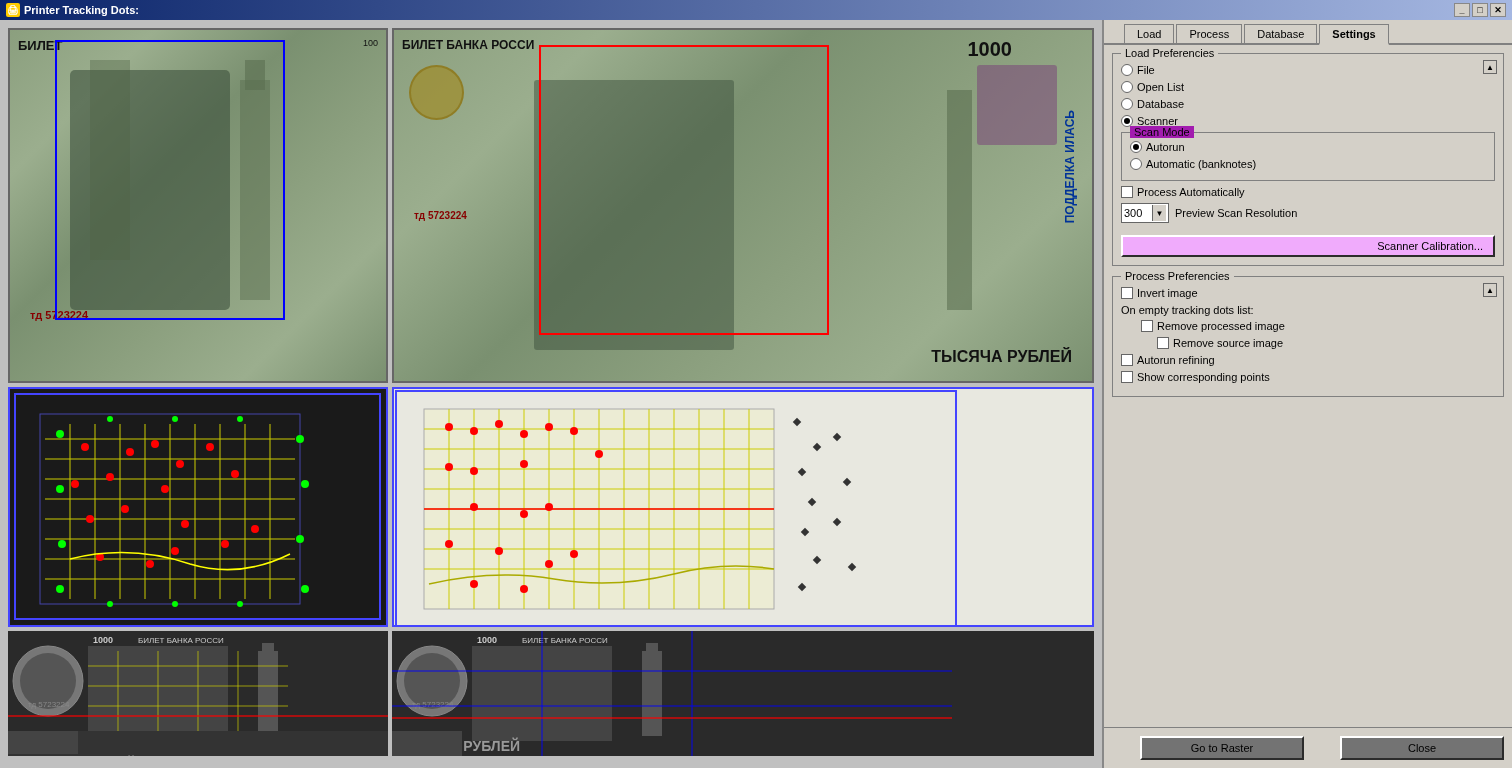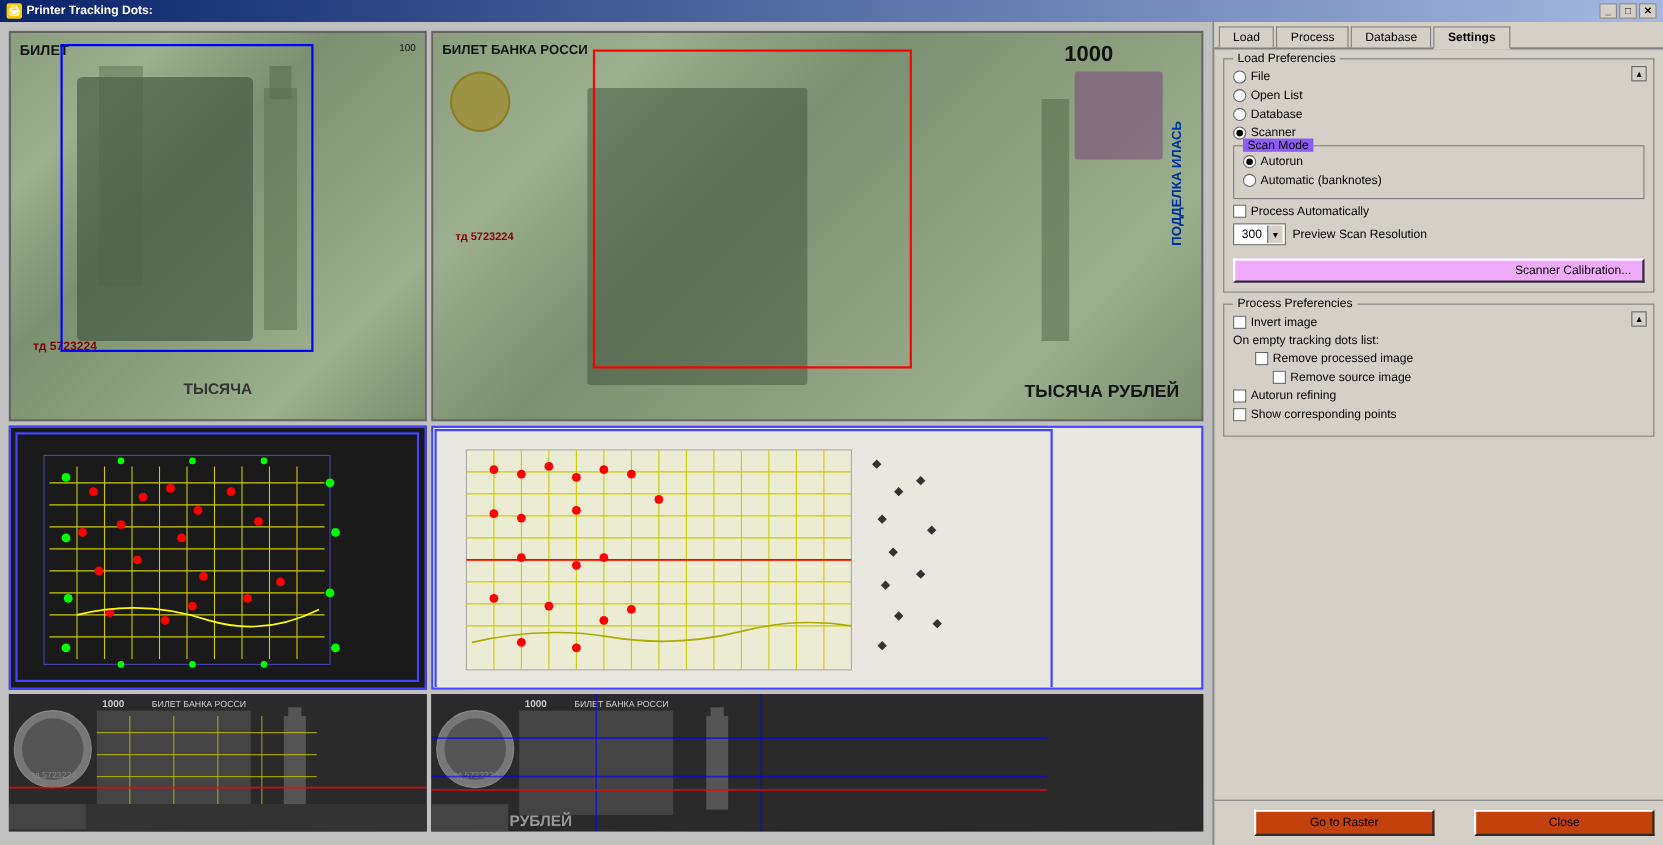--- a/index.html
+++ b/index.html
@@ -125,21 +125,21 @@
     .side-panel {
       width: 410px;
       background: #d4d0c8;
       border-left: 2px solid #888;
       display: flex;
       flex-direction: column;
     }
     .tabs-row {
       display: flex;
       border-bottom: 2px solid #808080;
-      padding: 4px 4px 0 4px;
+      padding: 4px 4px 0 20px;
       gap: 2px;
       background: #d4d0c8;
     }
     .tab {
       padding: 3px 12px;
       border: 1px solid #808080;
       border-bottom: none;
       background: #d4d0c8;
       cursor: pointer;
       font-size: 11px;
@@ -212,21 +212,21 @@
     .scan-mode-box {
       border: 1px solid #808080;
       margin: 5px 0;
       padding: 8px 8px 5px 8px;
       position: relative;
     }
     .scan-mode-label {
       position: absolute;
       top: -7px;
       left: 8px;
-      background: #8b5cf6;
+      background: #a21caf;
       padding: 0 4px;
       font-size: 11px;
     }
     .win-button {
       background: #f0abfc;
       border: 2px outset #ffffff;
       border-right-color: #808080;
       border-bottom-color: #808080;
       padding: 3px 10px;
       cursor: pointer;
@@ -240,21 +240,21 @@
       margin-bottom: 8px;
     }
     .bottom-buttons {
       display: flex;
       gap: 8px;
       padding: 8px;
       border-top: 1px solid #808080;
     }
     .bottom-btn {
       flex: 1;
-      background: #c2410c;
+      background: #737373;
       border: 2px outset #ffffff;
       border-right-color: #808080;
       border-bottom-color: #808080;
       padding: 4px 8px;
       cursor: pointer;
       font-size: 11px;
       text-align: center;
       margin-left: 28px;
     }
   </style>
@@ -282,21 +282,20 @@
         <div style="position:absolute;top:8px;left:8px;color:#111;font-size:13px;font-weight:bold;">БИЛЕТ</div>
         <div style="position:absolute;top:8px;right:8px;color:#111;font-size:9px;margin-left:48px;">100</div>
 
         <div style="position:absolute;top:40px;left:60px;width:160px;height:240px;background:rgba(60,80,60,0.6);border-radius:5px;"></div>
         <div style="position:absolute;top:30px;left:80px;width:40px;height:200px;background:rgba(80,100,70,0.4);"></div>
 
         <div style="position:absolute;top:50px;left:230px;width:30px;height:220px;background:rgba(90,110,80,0.5);"></div>
         <div style="position:absolute;top:30px;left:235px;width:20px;height:30px;background:rgba(90,110,80,0.6);"></div>
 
         <div style="position:absolute;bottom:60px;left:20px;color:#880000;font-size:11px;font-weight:bold;">тд 5723224</div>
-        <div style="position:absolute;bottom:20px;left:20px;right:20px;color:#333;font-size:14px;font-weight:bold;text-align:center;">ТЫСЯЧА</div>
 
         <div class="blue-rect"></div>
       </div>
 
       <div class="img-cell banknote-main-right">
         <div style="position:absolute;top:8px;left:8px;color:#111;font-size:12px;font-weight:bold;">БИЛЕТ БАНКА РОССИ</div>
         <div style="position:absolute;top:8px;right:80px;color:#111;font-size:20px;font-weight:bold;">1000</div>
 
         <div style="position:absolute;top:35px;left:15px;width:55px;height:55px;background:rgba(160,140,40,0.7);border-radius:50%;border:2px solid rgba(140,120,30,0.8);"></div>
 
@@ -560,21 +559,21 @@
           </div>
         </div>
 
         <div class="checkbox-row">
           <div class="checkbox"></div>
           <span>Process Automatically</span>
         </div>
 
         <div class="row-with-select">
           <div style="display:inline-flex;align-items:center;border:1px solid #666;background:white;padding:1px 2px;">
-            <span style="min-width:28px;text-align:center;">300</span>
+            <span style="min-width:28px;text-align:left;">300</span>
             <div style="width:14px;height:16px;background:#d4d0c8;border-left:1px solid #666;display:flex;align-items:center;justify-content:center;font-size:8px;">▼</div>
           </div>
           <span>Preview Scan Resolution</span>
         </div>
 
         <button class="win-button" style="width:100%;margin-top:4px;">Scanner Calibration...</button>
       </div>
 
       <div class="group-box">
         <span class="group-label">Process Preferencies</span>

